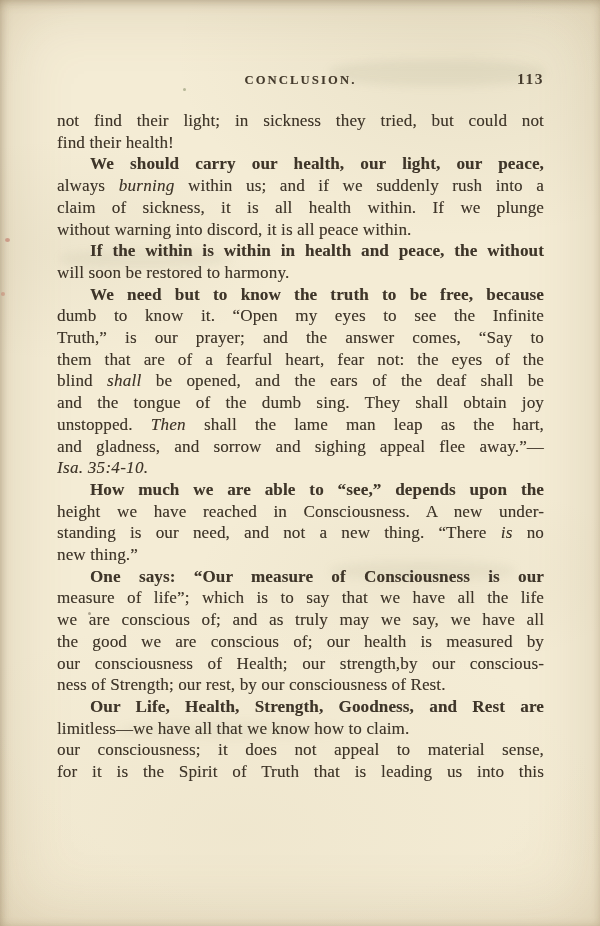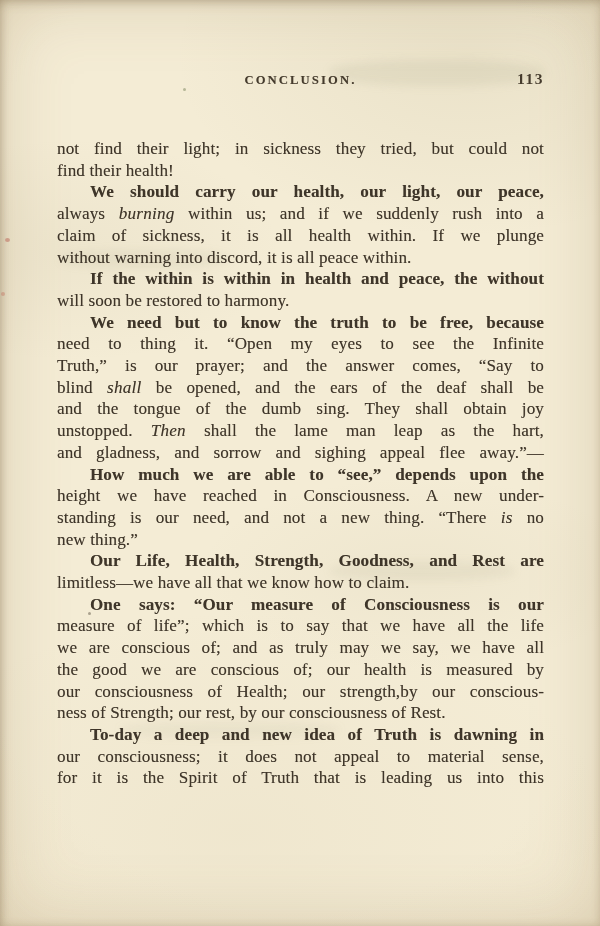--- a/index.html
+++ b/index.html
@@ -70,21 +70,20 @@
     letter-spacing: 1.5px;
     font-weight: 700;
     color: #453b2d;
   }
 
   .text-block {
     position: absolute;
     top: 110px;
     left: 57px;
     width: 487px;
-    margin-top: 28px;
   }
   .paragraph { margin: 0; }
   .line {
     font-size: 17px;
     line-height: 21.7px;
     letter-spacing: 0.15px;
     text-align: justify;
     text-align-last: justify;
     white-space: normal;
     text-shadow: 0.25px 0.25px 0 rgba(62,53,41,0.4);
@@ -122,45 +121,46 @@
         <div class="line">always <i>burning</i> within us; and if we suddenly rush into a</div>
         <div class="line">claim of sickness, it is all health within.  If we plunge</div>
         <div class="line rag">without warning into discord, it is all peace within.</div>
       </div>
       <div class="paragraph">
         <div class="line indent">If the within is within in health and peace, the without</div>
         <div class="line rag">will soon be restored to harmony.</div>
       </div>
       <div class="paragraph">
         <div class="line indent">We need but to know the truth to be free, because</div>
-        <div class="line">need to thing it.  “Open my eyes to see the Infinite</div>
+        <div class="line">dumb to know it.  “Open my eyes to see the Infinite</div>
         <div class="line">Truth,” is our prayer; and the answer comes, “Say to</div>
+        <div class="line">them that are of a fearful heart, fear not: the eyes of the</div>
         <div class="line">blind <i>shall</i> be opened, and the ears of the deaf shall be</div>
         <div class="line">and the tongue of the dumb sing.  They shall obtain joy</div>
         <div class="line">unstopped.  <i>Then</i> shall the lame man leap as the hart,</div>
         <div class="line">and gladness, and sorrow and sighing appeal flee away.”—</div>
+        <div class="line rag"><i>Isa. 35:4-10.</i></div>
       </div>
       <div class="paragraph">
         <div class="line indent">How much we are able to “see,” depends upon the</div>
         <div class="line">height we have reached in Consciousness.  A new under-</div>
         <div class="line">standing is our need, and not a new thing.  “There <i>is</i> no</div>
         <div class="line rag">new thing.”</div>
-      </div>
-      <div class="paragraph">
-        <div class="line indent">Our Life, Health, Strength, Goodness, and Rest are</div>
-        <div class="line rag">limitless—we have all that we know how to claim.</div>
       </div>
       <div class="paragraph">
         <div class="line indent">One says:  “Our measure of Consciousness is our</div>
         <div class="line">measure of life”; which is to say that we have all the life</div>
         <div class="line">we are conscious of; and as truly may we say, we have all</div>
         <div class="line">the good we are conscious of; our health is measured by</div>
         <div class="line">our consciousness of Health; our strength,by our conscious-</div>
         <div class="line rag">ness of Strength; our rest, by our consciousness of Rest.</div>
       </div>
       <div class="paragraph">
-        <div class="line indent">To-day a deep and new idea of Truth is dawning in</div>
+        <div class="line indent">Our Life, Health, Strength, Goodness, and Rest are</div>
+        <div class="line rag">limitless—we have all that we know how to claim.</div>
+      </div>
+      <div class="paragraph">
         <div class="line">our consciousness; it does not appeal to material sense,</div>
         <div class="line">for it is the Spirit of Truth that is leading us into this</div>
       </div>
     </div>
 
 </div>
 
 </body></html>

